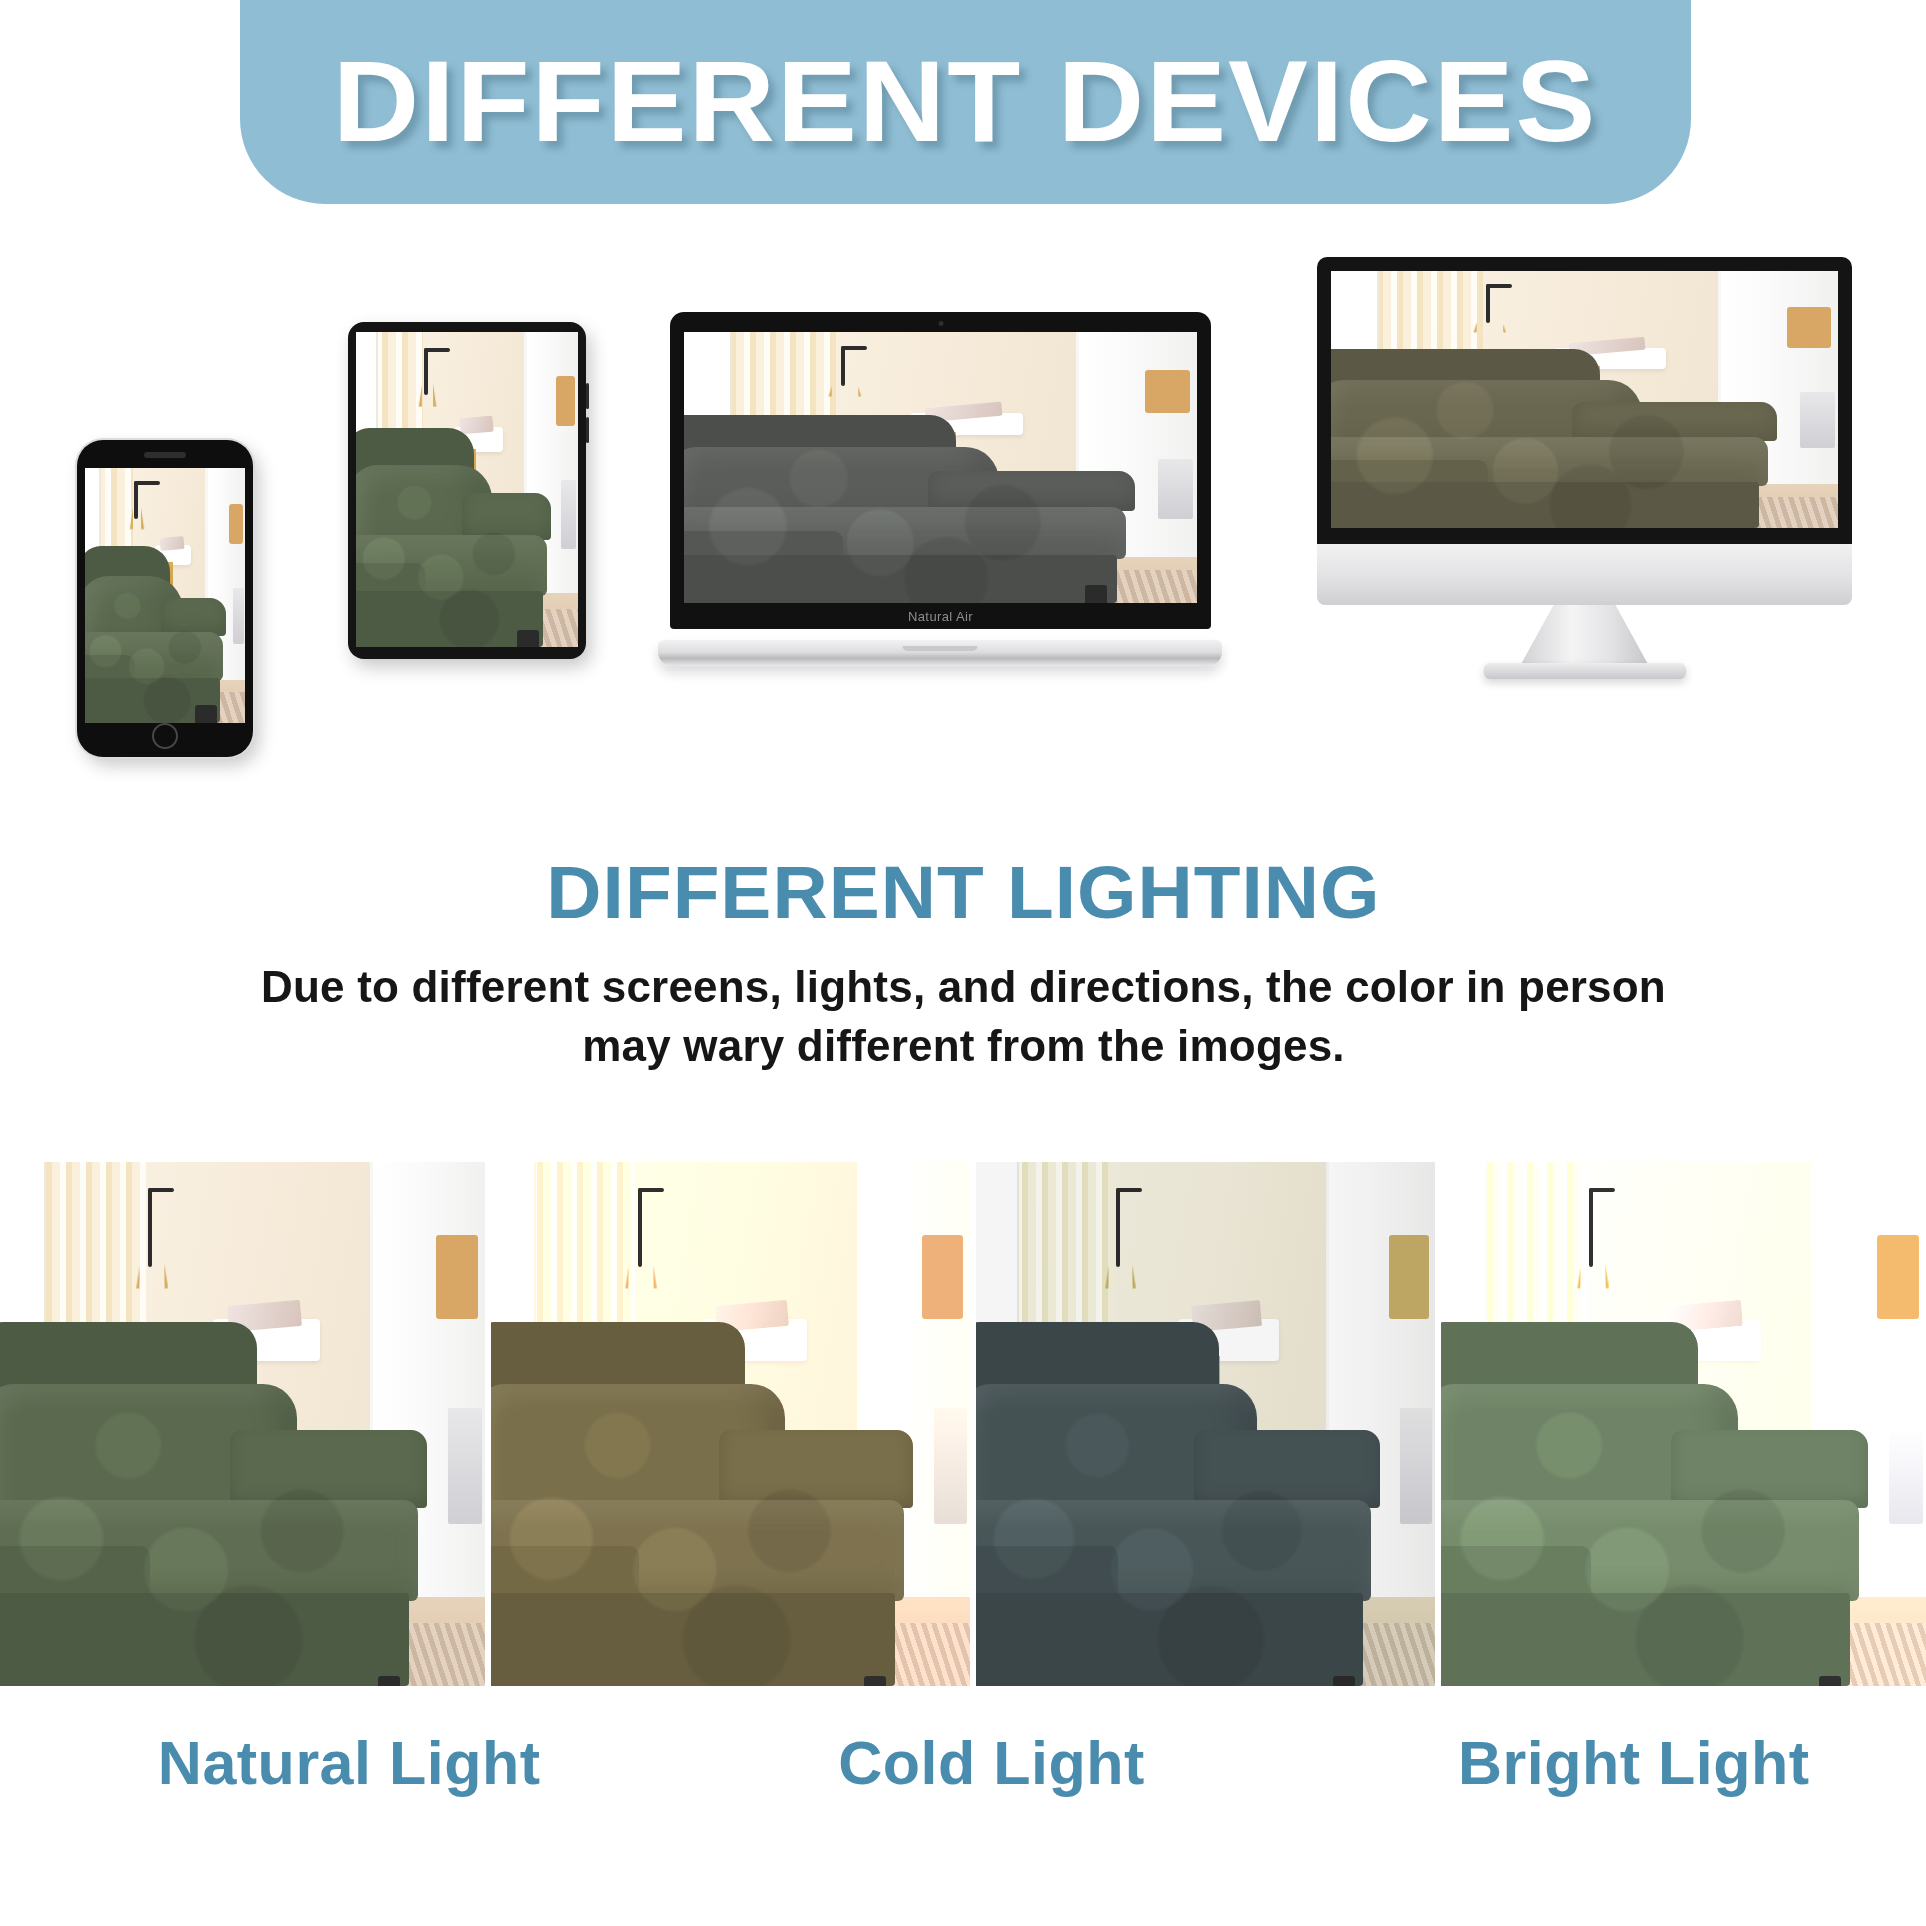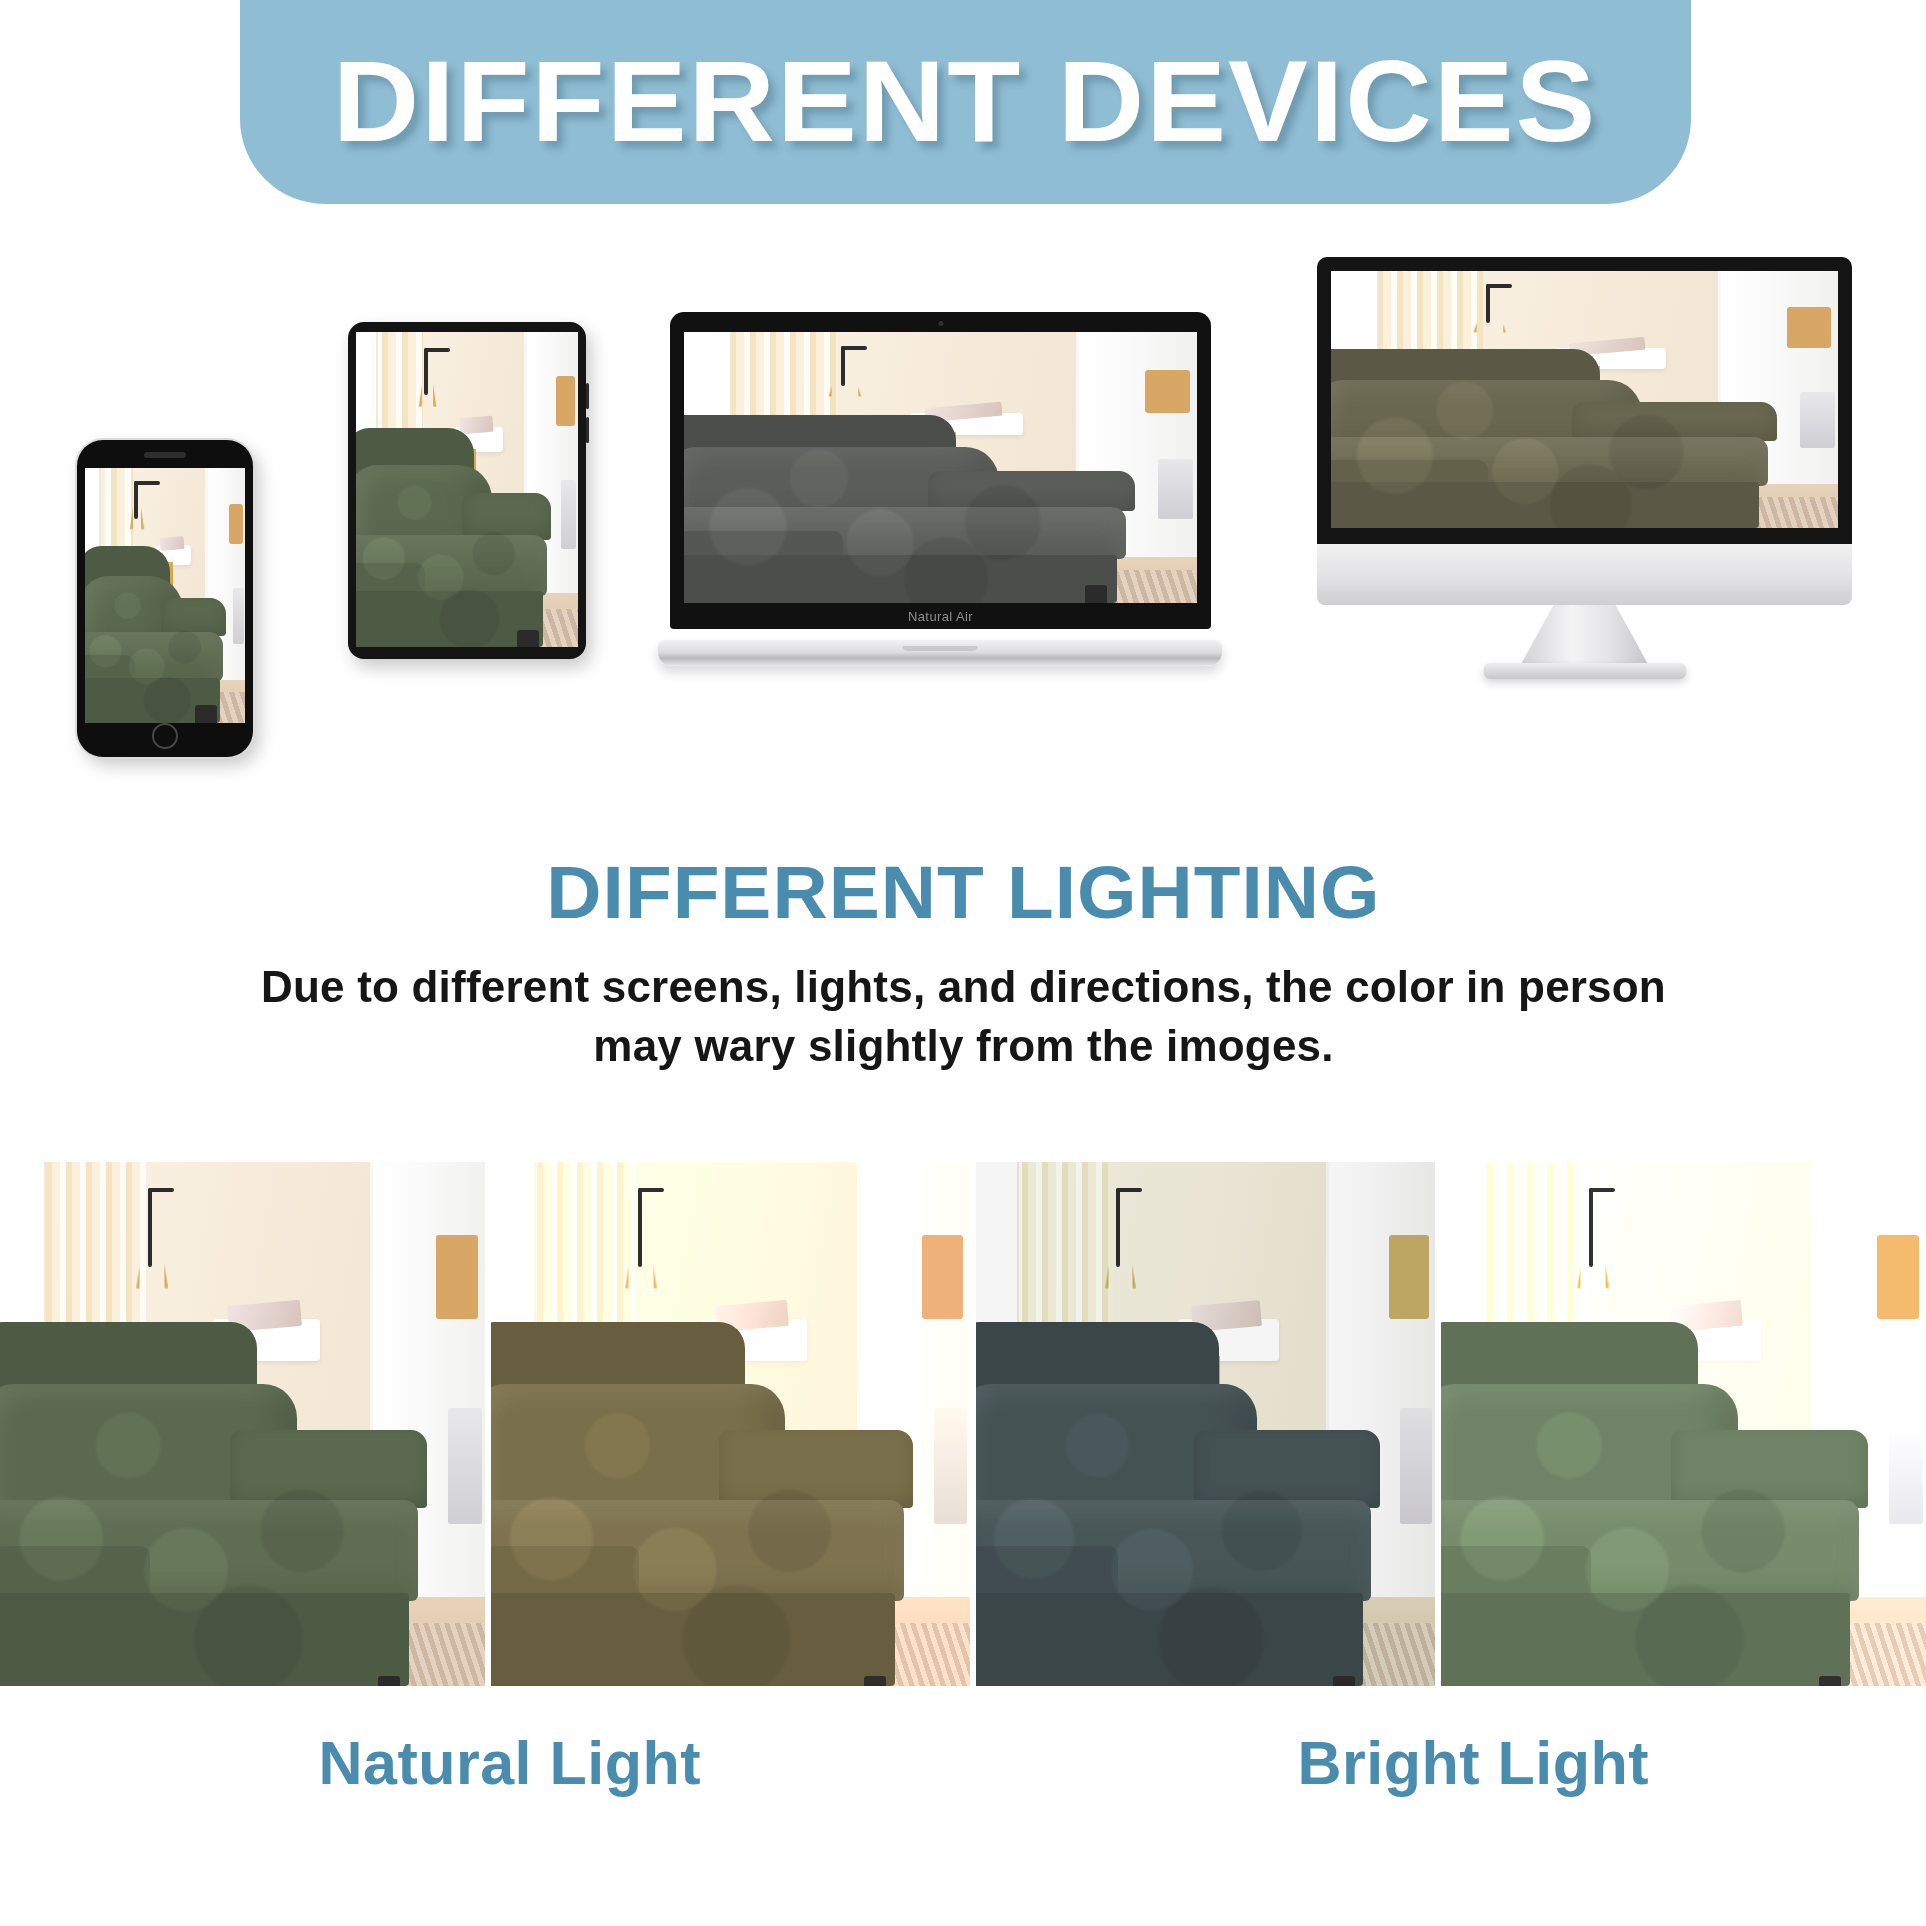--- a/index.html
+++ b/index.html
@@ -460,21 +460,21 @@
     <div class="chin"></div>
     <div class="neck"></div>
     <div class="foot"></div>
   </div>
 
 </div>
 
 <div class="lighting-head">DIFFERENT LIGHTING</div>
 <div class="lighting-sub">
   <span>Due to different screens, lights, and directions, the color in person may wary</span>
-  <span>slightly from the imoges.</span>
+  <span>different from the imoges.</span>
 </div>
 
 <div class="strip">
 
   <div class="cell" style="width:485px">
     <div class="scene tone-natural">
       <div class="wall"></div>
       <div class="curtain"></div>
       <div class="window"></div>
       <div class="shelf"></div>
@@ -577,15 +577,16 @@
         <div class="base"></div>
         <div class="foot"></div>
       </div>
     </div>
   </div>
 
 </div>
 
 <div class="labels">
   <div class="label">Natural Light</div>
+  <div class="label">Cold Light</div>
   <div class="label">Bright Light</div>
 </div>
 
 
 </body></html>

